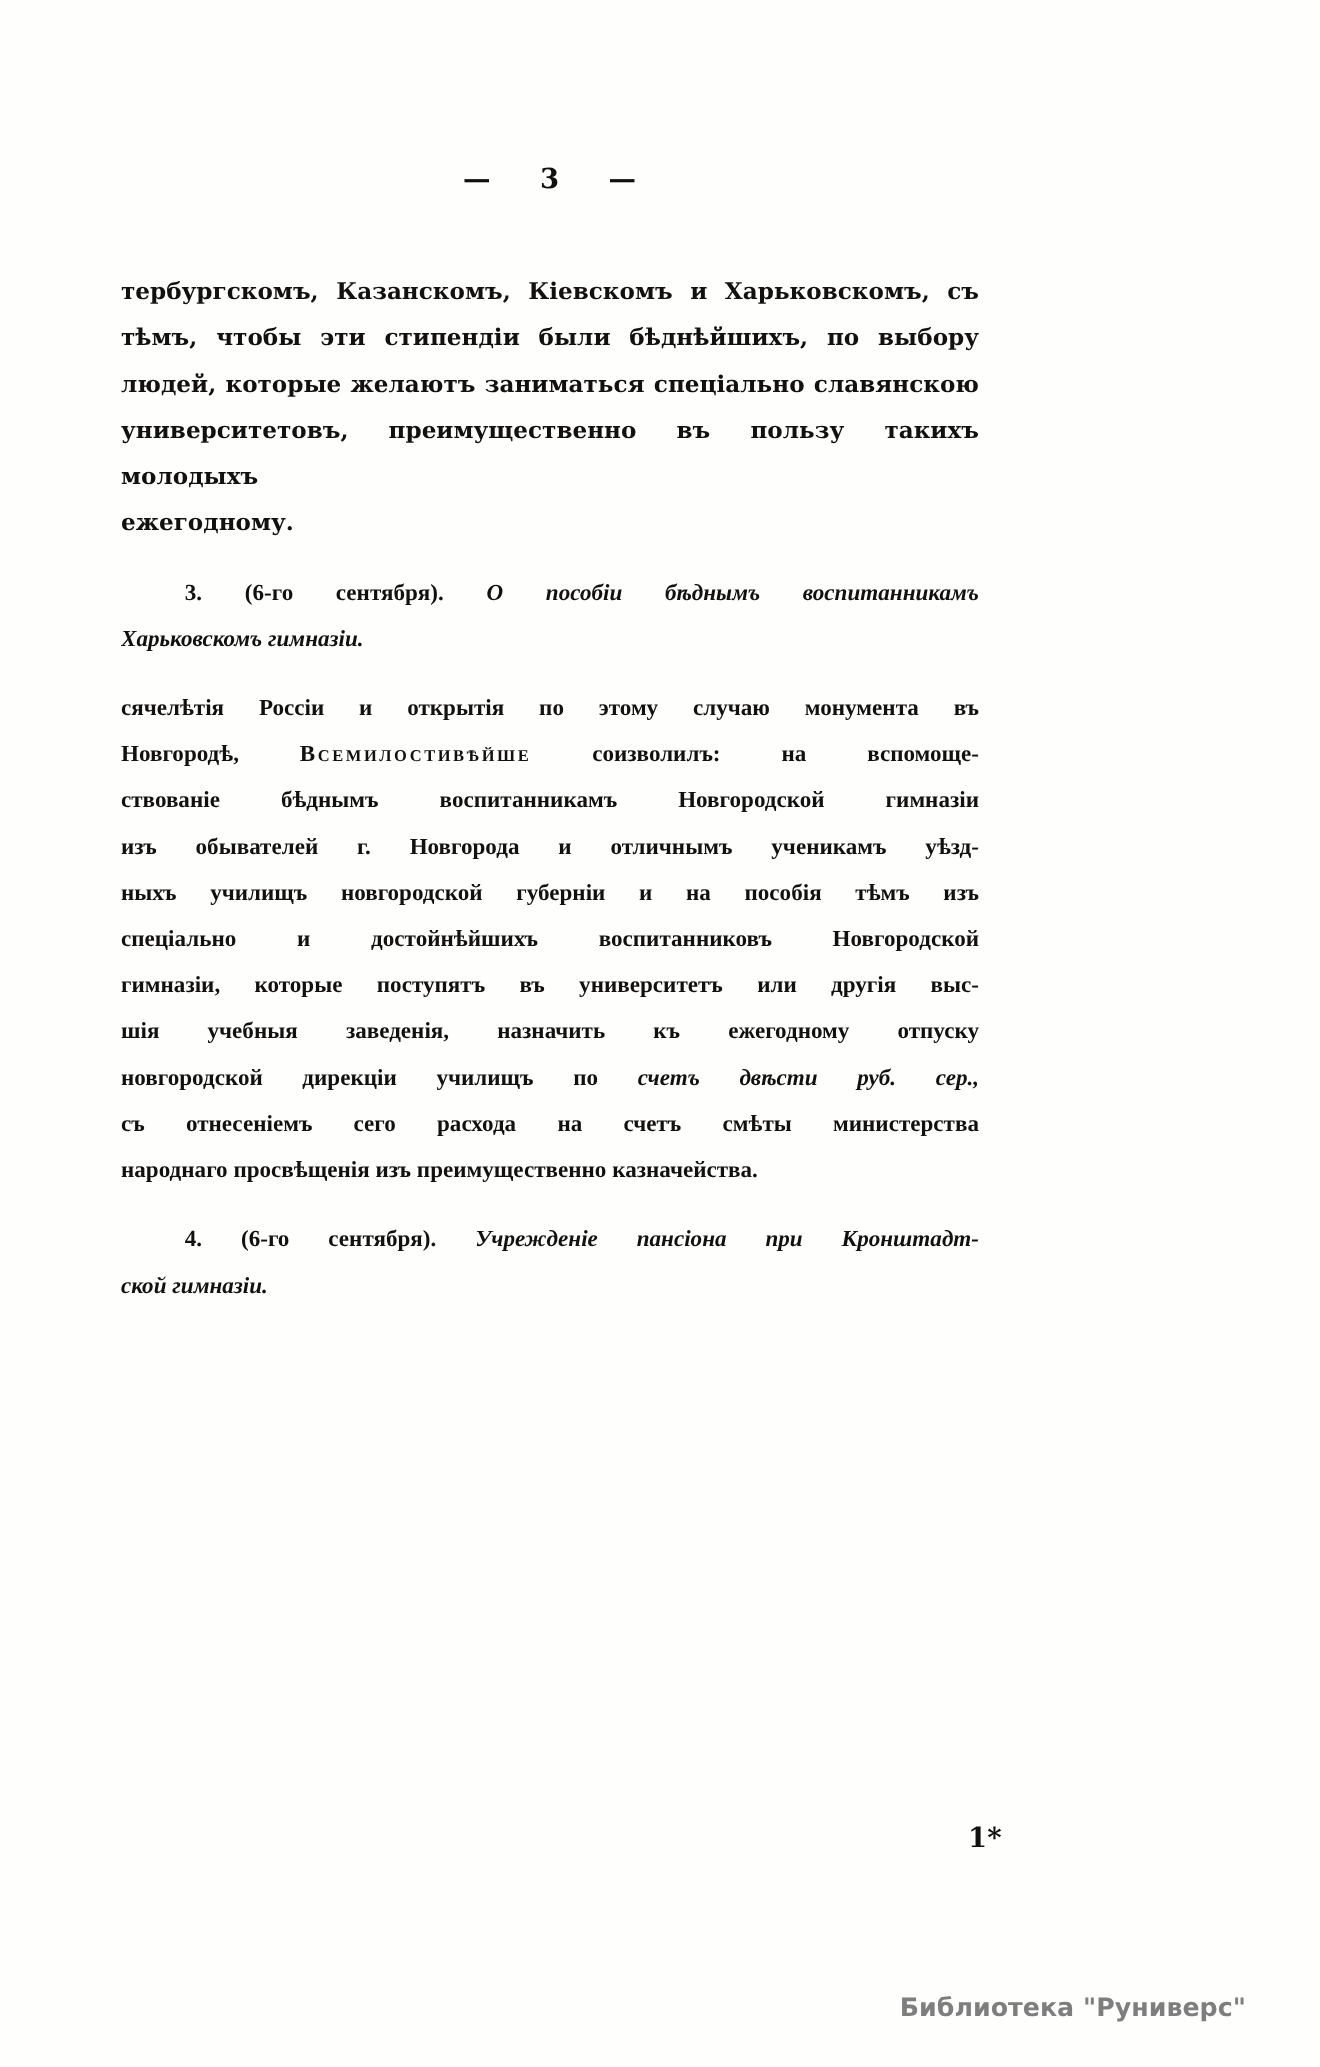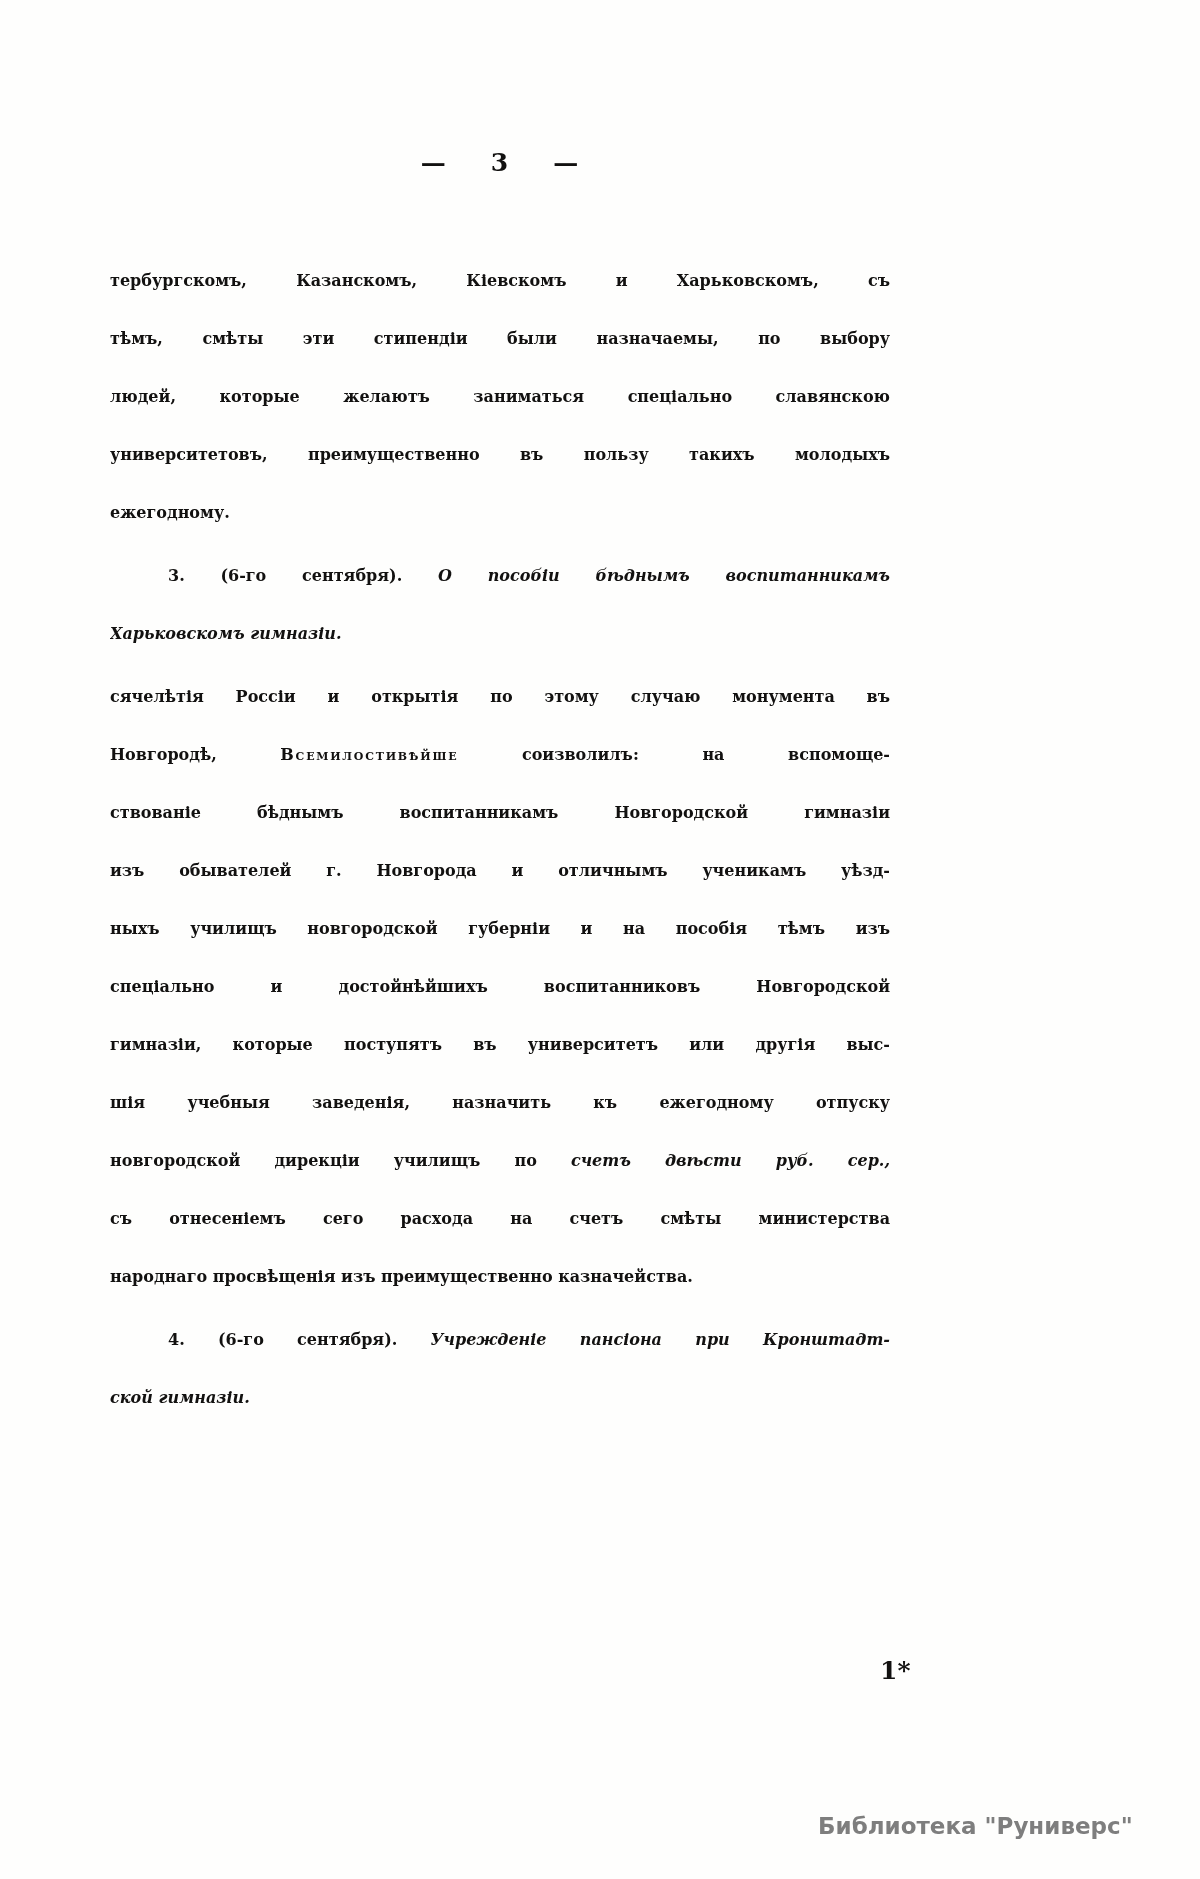--- a/index.html
+++ b/index.html
@@ -20,30 +20,29 @@
     top: 148px; left: 110px; width: 780px;
     display: flex; justify-content: center; align-items: center;
     gap: 44px;
     font-size: 25px; font-weight: bold;
     letter-spacing: 1px;
   }
   .text-column {
     position: absolute;
     left: 110px; top: 244px; width: 780px;
   }
-  .block + .block { margin-top: 21px; }
+  .block + .block { margin-top: 21px; font-family: Liberation Serif, serif; }
   .line {
     line-height: 42px;
-    font-size: 16px;
+    font-size: 21px;
     font-weight: bold;
     text-align: justify;
     text-align-last: justify;
     overflow: hidden;
     white-space: normal;
-    margin-top: 16px;
   }
   .line.last { text-align-last: left; }
   .line.indent { text-indent: 58px; }
   .seg-normal { }
   .seg-italic { font-style: italic; font-weight: bold; }
   .seg-smallcaps {
     font-variant-caps: small-caps;
     letter-spacing: 0.11em;
   }
   .signature-mark {
@@ -67,21 +66,21 @@
 
   <div class="page-number">
     <span>—</span>
     <span>3</span>
     <span>—</span>
   </div>
 
   <div class="text-column">
       <div class="block paragraph">
         <div class="line"><span class="seg-normal">тербургскомъ, Казанскомъ, Кіевскомъ и Харьковскомъ, съ</span></div>
-        <div class="line"><span class="seg-normal">тѣмъ, смѣты эти стипендіи были назначаемы, по выбору</span></div>
+        <div class="line"><span class="seg-normal">тѣмъ, чтобы эти стипендіи были бѣднѣйшихъ, по выбору</span></div>
         <div class="line"><span class="seg-normal">людей, которые желаютъ заниматься спеціально славянскою</span></div>
         <div class="line"><span class="seg-normal">университетовъ, преимущественно въ пользу такихъ молодыхъ</span></div>
         <div class="line last"><span class="seg-normal">ежегодному.</span></div>
       </div>
       <div class="block heading">
         <div class="line indent"><span class="seg-normal">3. (6-го сентября). </span><span class="seg-italic">О пособіи бѣднымъ воспитанникамъ</span></div>
         <div class="line last"><span class="seg-italic">Харьковскомъ гимназіи.</span></div>
       </div>
       <div class="block paragraph">
         <div class="line"><span class="seg-normal">сячелѣтія Россіи и открытія по этому случаю монумента въ</span></div>

